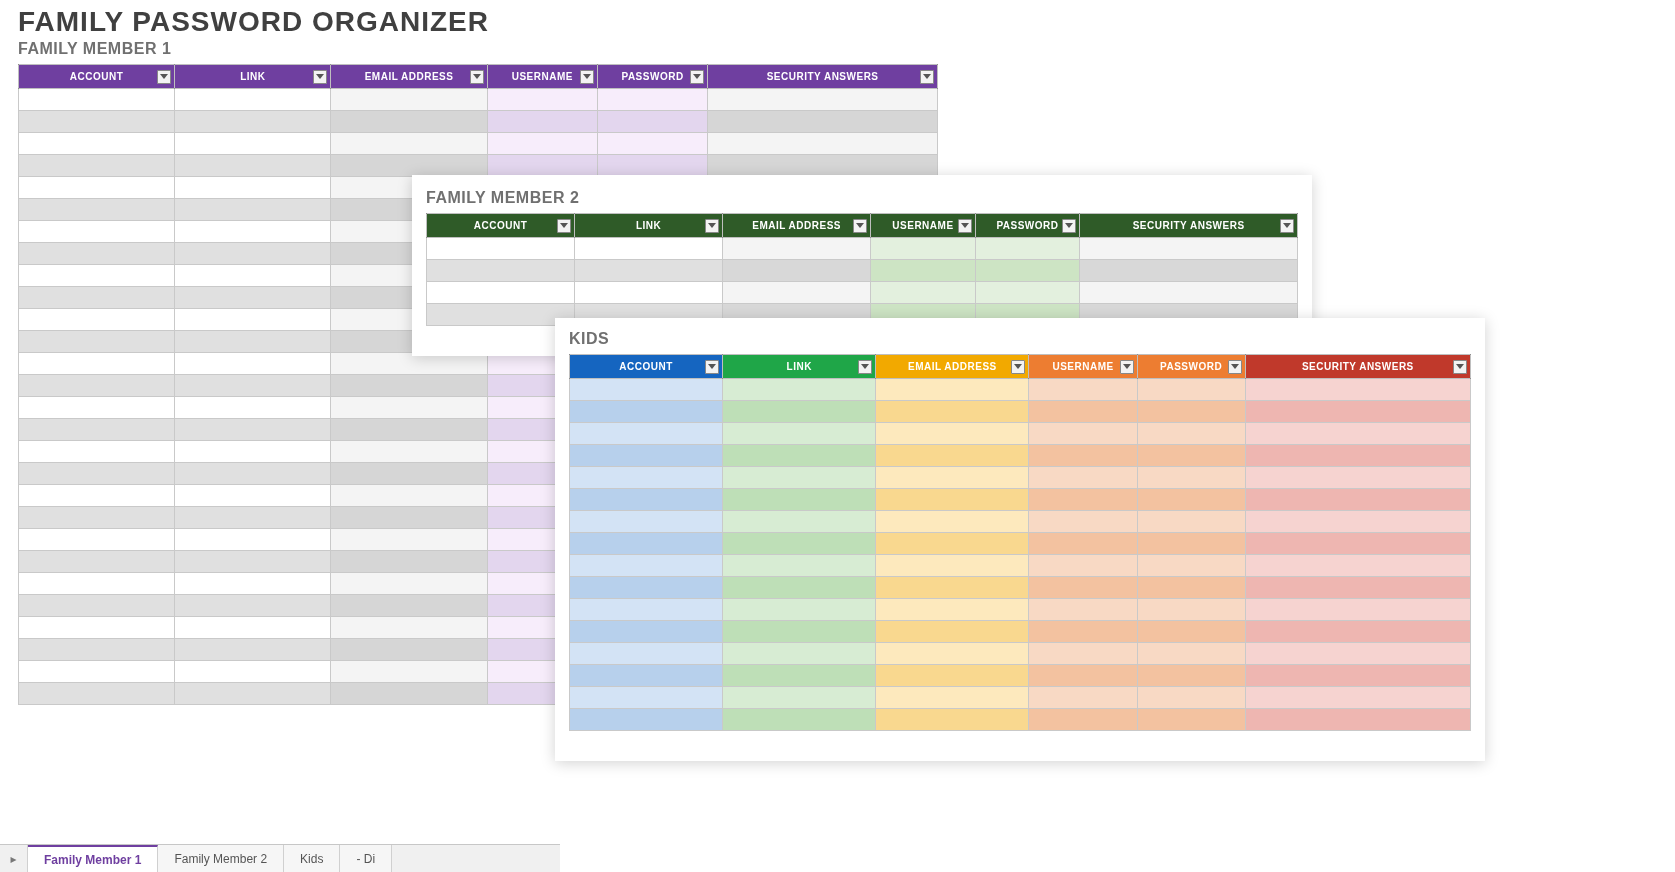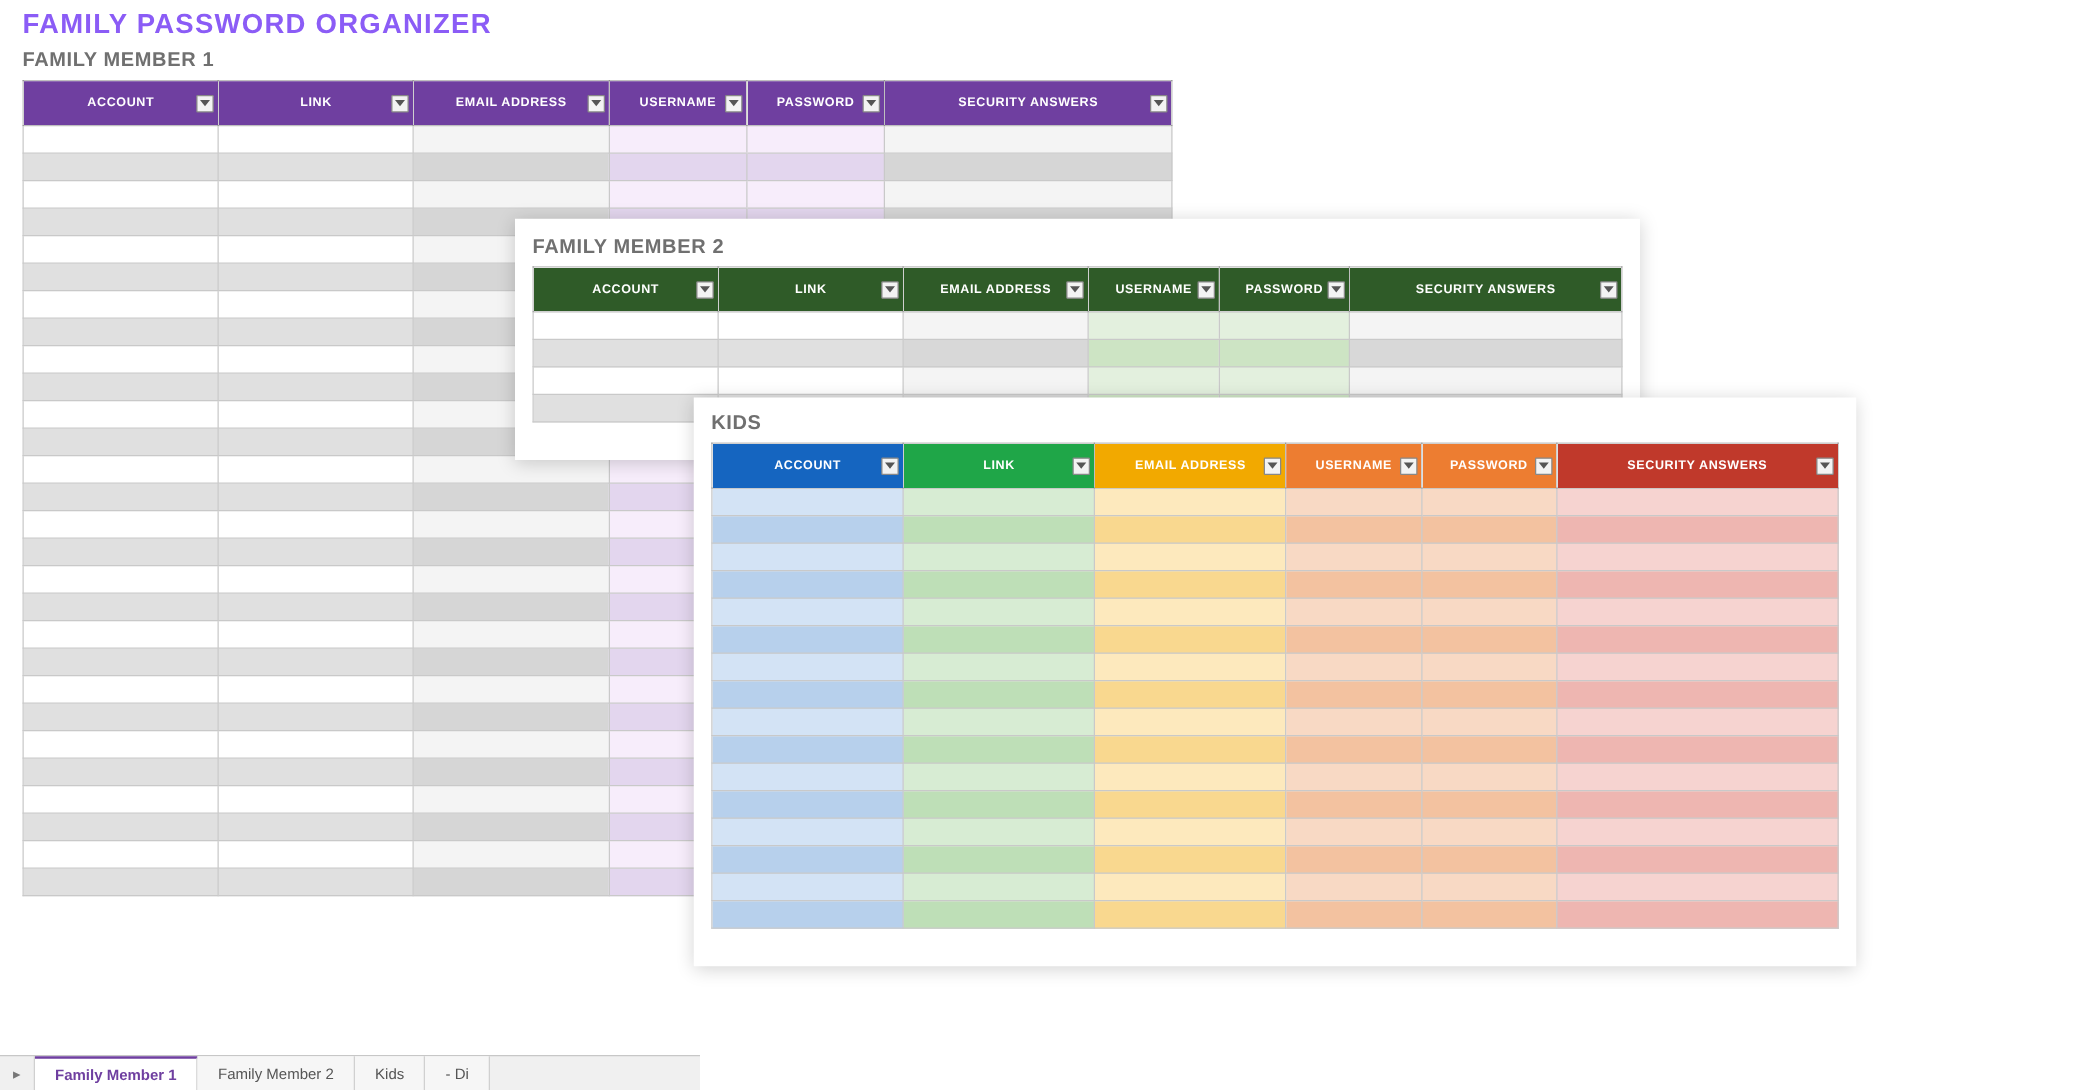--- a/index.html
+++ b/index.html
@@ -7,24 +7,24 @@
     margin: 0; padding: 0;
     width: 1675px; height: 872px;
     font-family: "Segoe UI", Arial, sans-serif;
     background: #fff;
     overflow: hidden;
     position: relative;
   }
   .title-main {
     position: absolute;
     top: 6px; left: 18px;
-    font-size: 22px;
+    font-size: 28px;
     font-weight: 700;
     letter-spacing: 1px;
-    color: #8b5cf6;
+    color: #404040;
   }
   .section-label {
     font-size: 16px;
     font-weight: 700;
     letter-spacing: .5px;
     color: #707070;
     margin-bottom: 6px;
   }
   .panel {
     position: absolute;
@@ -57,21 +57,21 @@
   }
   table.grid th {
     color: #fff;
     font-size: 10px;
     font-weight: 700;
     letter-spacing: .5px;
     padding: 5px 4px;
     position: relative;
     border: 1px solid rgba(0,0,0,.25);
     text-align: center;
-    height: 36px;
+    height: 24px;
   }
   table.grid td {
     border: 1px solid #c9c9c9;
     height: 22px;
     padding: 0;
   }
   
   .flt {
     position: absolute;
     right: 3px; top: 50%;

